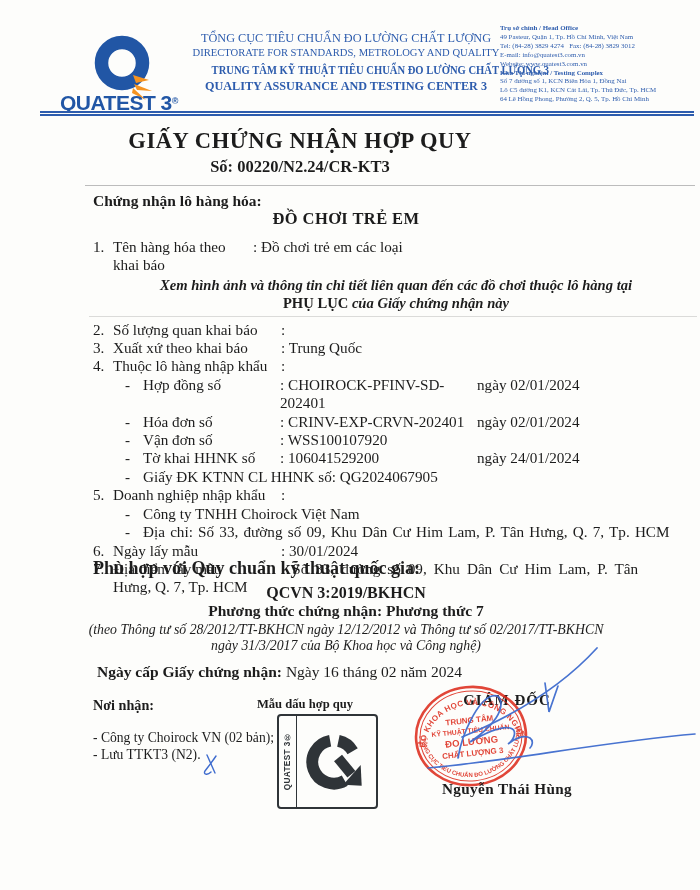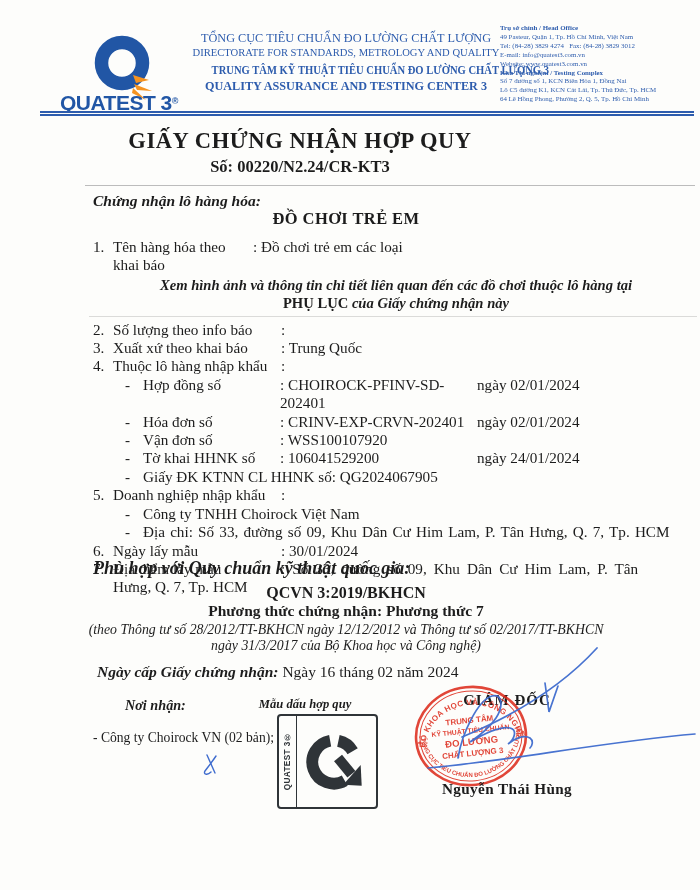--- a/index.html
+++ b/index.html
@@ -22,21 +22,21 @@
   .contact{width:195px;color:#2d5cad;font-size:6.9px;line-height:8.9px;}
   .contact div{white-space:nowrap;}
   .contact .b{font-weight:bold;}
   .blue-rule{height:5px;background:linear-gradient(#2d5cad 0 36%,#fdfdfb 36% 56%,#2d5cad 56% 100%);}
   
   .title-main{font-size:22.5px;font-weight:bold;letter-spacing:.6px;text-align:center;}
   .title-num{font-size:16.5px;font-weight:bold;text-align:center;margin-top:3px;}
   .thin-line{height:1px;background:#9a9a9a;opacity:.65;}
   .thin-line.light{opacity:.35;}
   
-  .bi{font-weight:bold;font-style:italic;}
+  .bi{font-weight:bold;}
   .intro{font-size:15.5px;}
   .product{font-size:16.5px;font-weight:bold;text-align:center;letter-spacing:.4px;}
   .note1{font-size:14.6px;text-align:center;font-weight:bold;font-style:italic;}
   .note2{font-size:14.6px;text-align:center;font-weight:bold;}
   .note2 .it{font-style:italic;}
   .list{font-size:15.2px;line-height:18.4px;width:606px;}
   .row{display:grid;grid-template-columns:20px 168px 197px 1fr;}
   .row.first{grid-template-columns:20px 140px 1fr;}
   .row .val{white-space:nowrap;}
   .subrow{display:grid;grid-template-columns:18px 137px 197px 1fr;margin-left:32px;}
@@ -44,21 +44,21 @@
   .cont{margin-left:20px;}
   .js1{word-spacing:1.4px;}
   .js2{word-spacing:3.2px;}
   
   .std-lead{font-size:18px;text-align:center;}
   .std-center{text-align:center;font-weight:bold;font-size:15.5px;line-height:18px;}
   .std-code{font-size:16px;margin-top:8px;}
   .std-note{text-align:center;font-style:italic;font-size:13.8px;line-height:16px;font-weight:normal;}
   .issue{font-size:15.5px;white-space:nowrap;}
   
-  .recip-title{font-size:14.2px;margin-left:32px;}
+  .recip-title{font-size:14.2px;}
   .recip{font-size:13.6px;line-height:16.5px;}
   .cr-caption{font-size:12.6px;text-align:center;}
   .cr-box{width:97px;height:91px;border:2px solid #2f3438;border-radius:4px;display:flex;background:#fdfdfb;}
   .cr-strip{width:17px;border-right:1.6px solid #2f3438;display:flex;align-items:center;justify-content:center;}
   .cr-strip span{writing-mode:vertical-rl;transform:rotate(180deg);
     font-family:"Liberation Sans","DejaVu Sans",sans-serif;font-weight:bold;font-size:8.2px;
     letter-spacing:.4px;color:#2f3438;white-space:nowrap;}
   .cr-main{flex:1;display:flex;align-items:center;justify-content:center;}
   .director{width:140px;text-align:center;font-weight:bold;font-size:15px;letter-spacing:1px;z-index:1;}
   .sig-name{width:160px;text-align:center;font-weight:bold;font-size:15.2px;letter-spacing:.4px;z-index:4;}
@@ -115,21 +115,21 @@
       <span>1.</span>
       <span>Tên hàng hóa theo khai báo</span>
       <span class="val">: Đồ chơi trẻ em các loại</span>
     </div>
     <div class="note1" style="margin-top:1px;">Xem hình ảnh và thông tin chi tiết liên quan đến các đồ chơi thuộc lô hàng tại</div>
     <div class="note2"><span>PHỤ LỤC</span><span class="it"> của Giấy chứng nhận này</span></div>
     <div class="thin-line light" style="margin:3px 0 4px -4px;width:608px;"></div>
 
     <div class="row">
       <span>2.</span>
-      <span>Số lượng theo info báo</span>
+      <span>Số lượng quan khai báo</span>
       <span class="val">:</span>
     </div>
     <div class="row">
       <span>3.</span>
       <span>Xuất xứ theo khai báo</span>
       <span class="val">: Trung Quốc</span>
     </div>
     <div class="row">
       <span>4.</span>
       <span>Thuộc lô hàng nhập khẩu</span>
@@ -195,20 +195,21 @@
     <div class="std-note" style="margin-top:2px;">(theo Thông tư số 28/2012/TT-BKHCN ngày 12/12/2012 và Thông tư số 02/2017/TT-BKHCN</div>
     <div class="std-note">ngày 31/3/2017 của Bộ Khoa học và Công nghệ)</div>
   </div>
   <div class="abs issue" style="left:97px;top:663px;">
     <span class="bi">Ngày cấp Giấy chứng nhận:</span><span> Ngày 16 tháng 02 năm 2024</span>
   </div>
 
   <div class="abs" style="left:93px;top:697px;">
     <div class="recip-title bi">Nơi nhận:</div>
     <div class="recip" style="margin-top:16px;">- Công ty Choirock VN (02 bản);</div>
+    <div class="recip">- Lưu TTKT3 (N2).</div>
   </div>
   <svg class="abs" style="left:201px;top:752px;" width="22" height="26" viewBox="0 0 22 26">
     <g stroke="#3f6cce" stroke-width="1.4" fill="none" stroke-linecap="round">
       <path d="M 6 3 L 14 21"></path>
       <path d="M 15 4 C 11 10, 7 15, 4 19 C 2 22, 6 24, 10 20"></path>
     </g>
   </svg>
 
   <div class="abs cr-caption bi" style="left:250px;top:697px;width:110px;">Mẫu dấu hợp quy</div>
   <div class="abs cr-box" style="left:277px;top:714px;">

